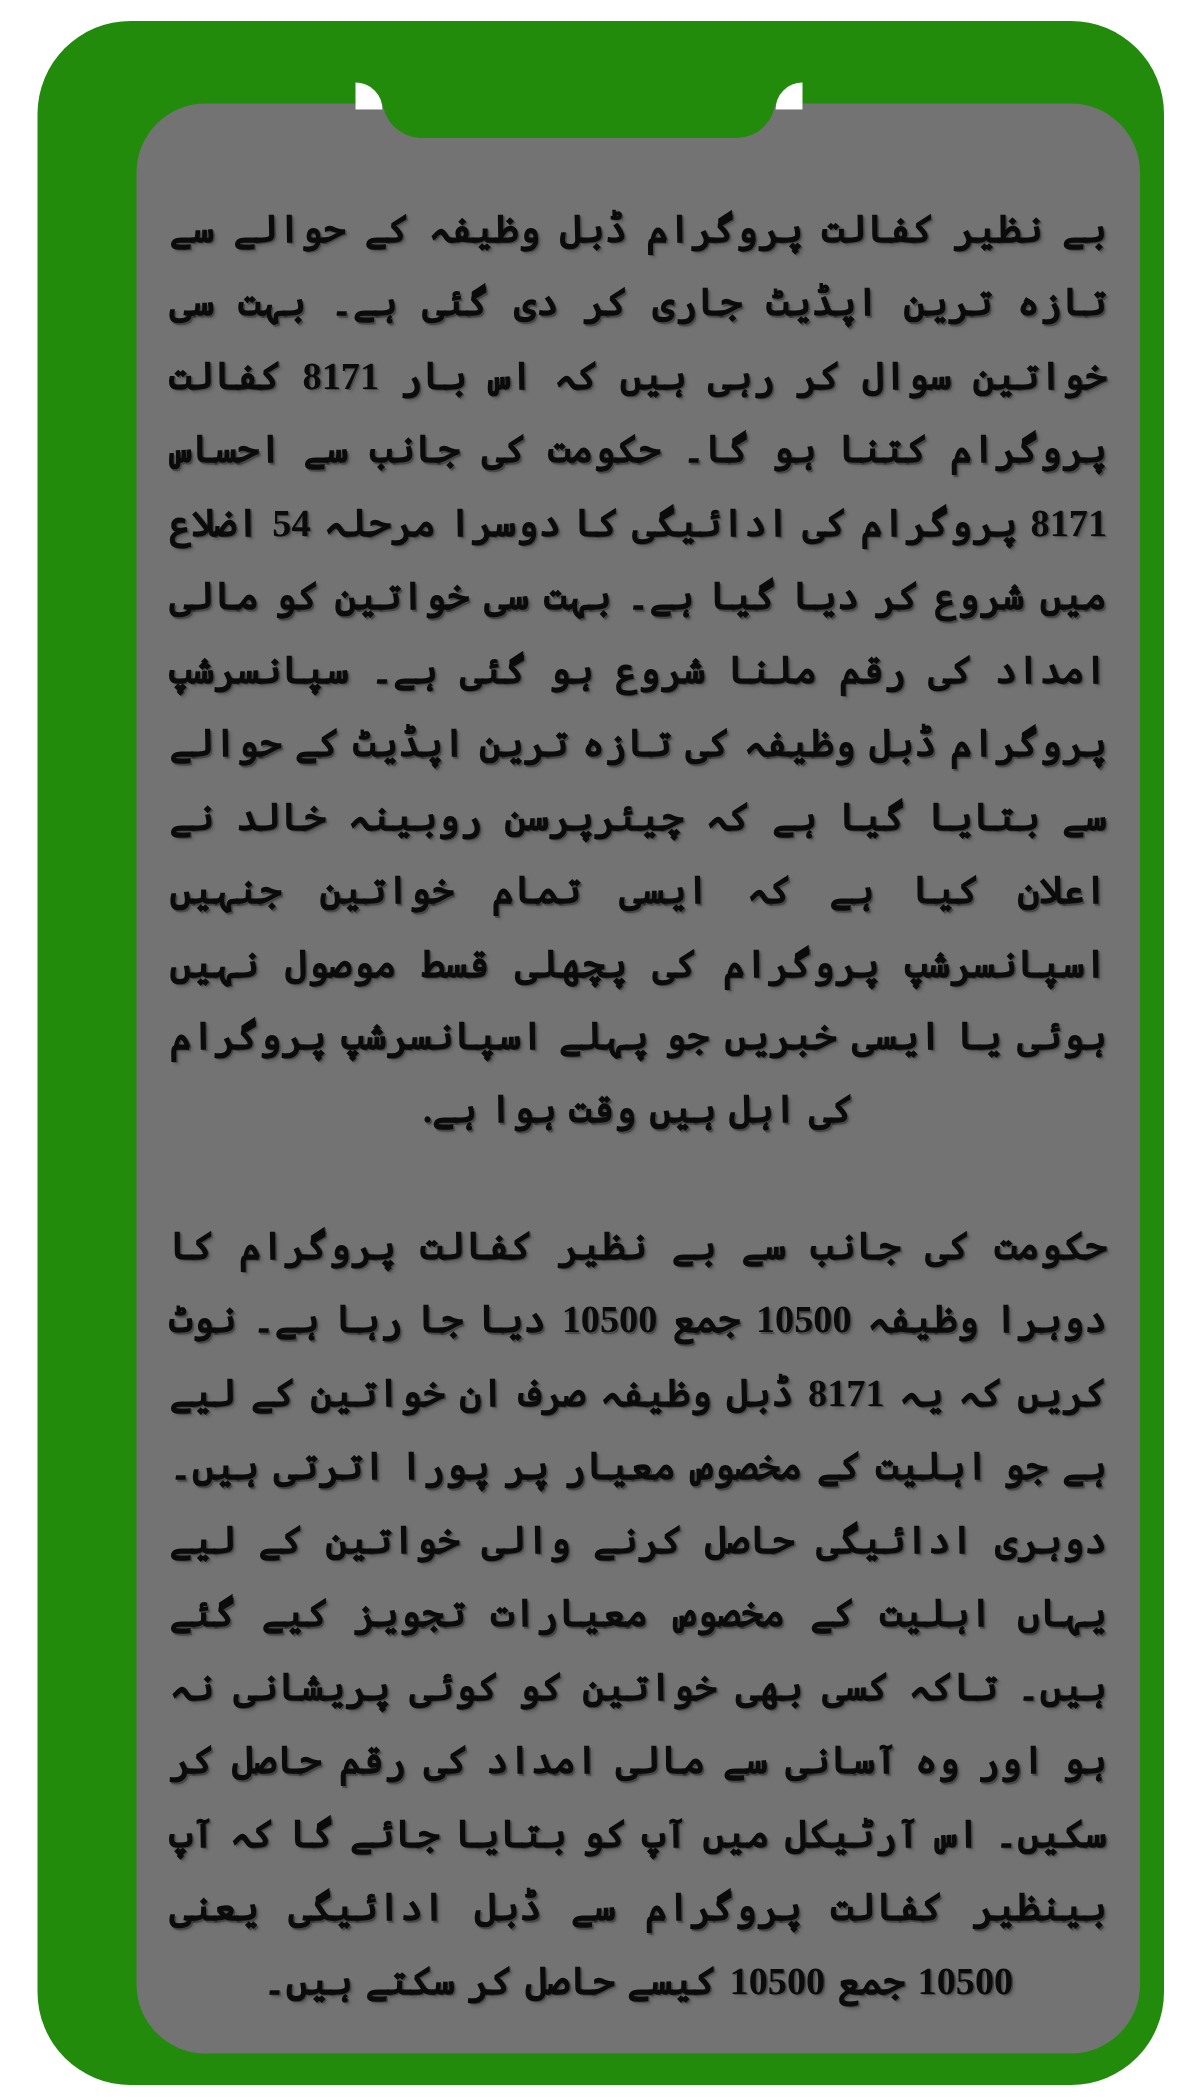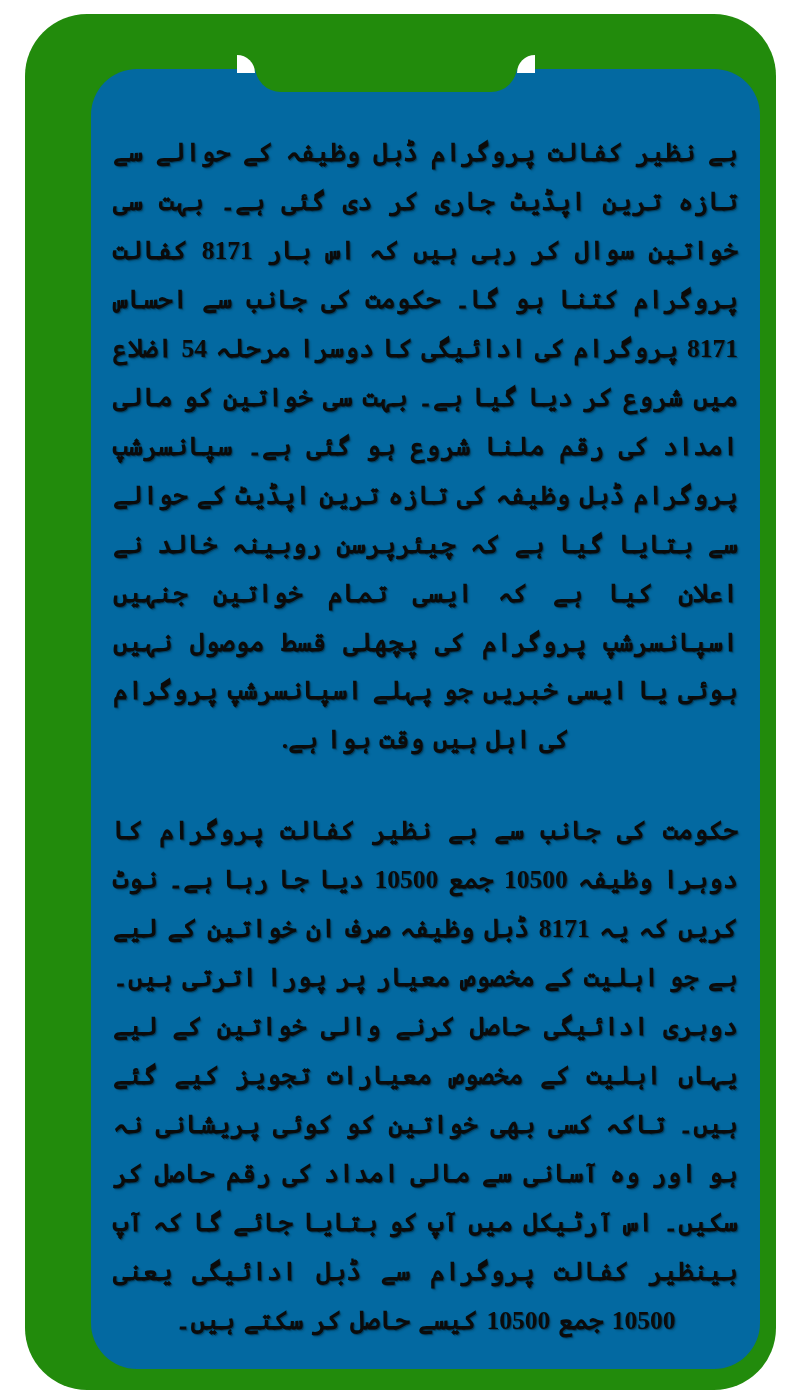--- a/index.html
+++ b/index.html
@@ -35,21 +35,21 @@
     box-sizing: border-box;
   }
 
   
   .phone-screen {
     position: absolute;
     left: 66px;
     top: 55px;
     width: 669px;
     height: 1300px;
-    background: #0369a1;
+    background: #737373;
     border-radius: 46px;
     box-sizing: border-box;
     overflow: hidden;
   }
 
   
   .phone-notch {
     position: absolute;
     left: 255px;
     top: 14px;

